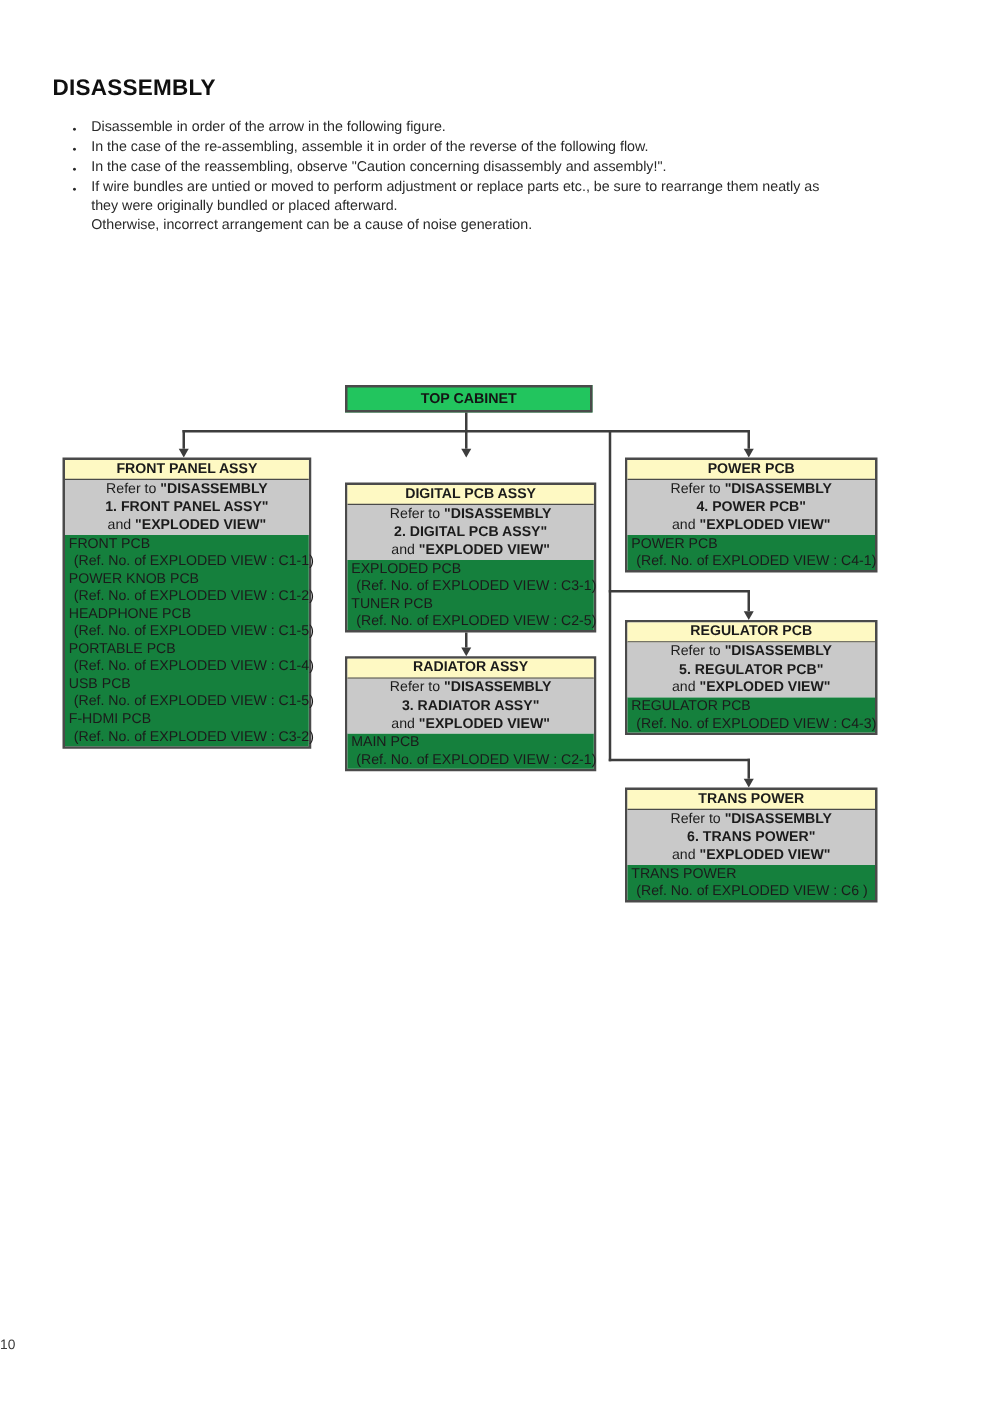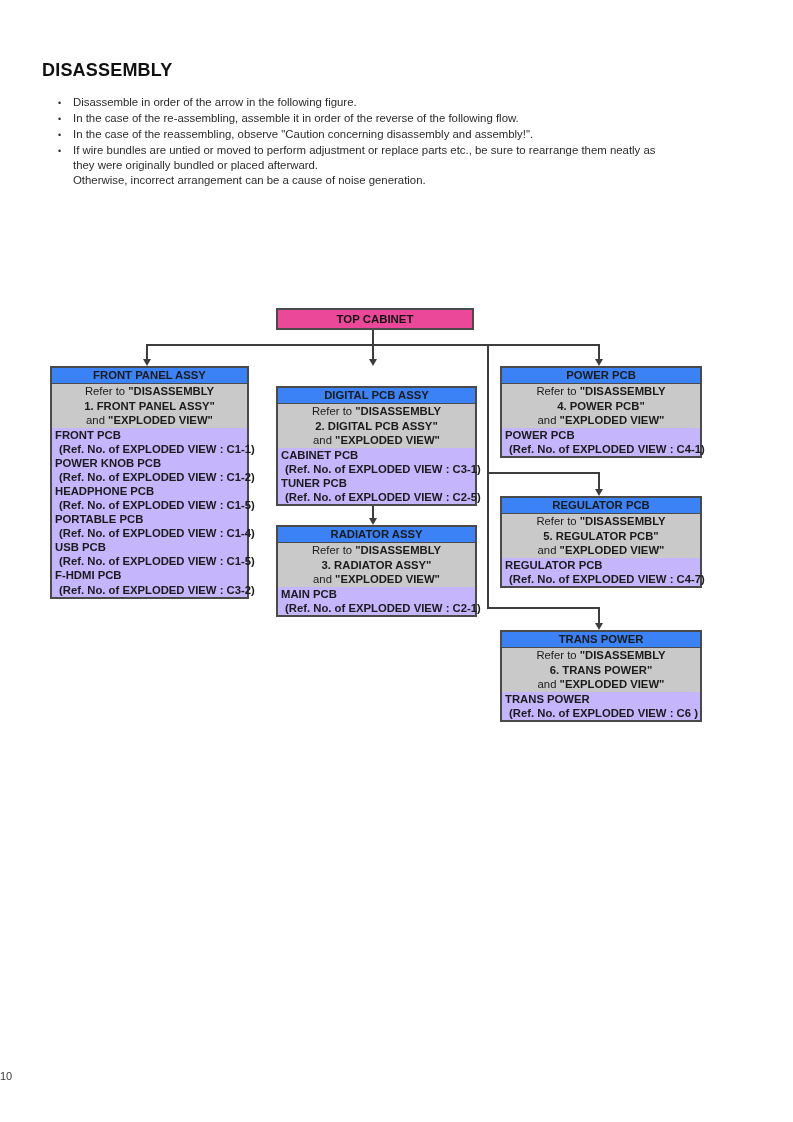--- a/index.html
+++ b/index.html
@@ -16,31 +16,31 @@
   .bdot { width:15px; line-height:15px; font-size:9px; padding-top:1px; color:#2a2a2a; }
   .btext { flex:1; line-height:15px; }
 
   
   .fbox {
     position:absolute; background:#ffffff; border:2px solid #4a4a4a;
     font-size:11.3px; color:#1b1b1b;
   }
   .btitle {
     font-weight:bold; text-align:center; line-height:15px; height:15px;
-    border-bottom:1.5px solid #4a4a4a; background:#3b82f6;
+    border-bottom:1.5px solid #4a4a4a; background:#fef9c3;
   }
   .gray { background:#c9c9c9; text-align:center; line-height:14.5px; }
   .gray .b, .b { font-weight:bold; }
-  .items { line-height:14.1px; background:#c4b5fd;font-weight:bold; }
+  .items { line-height:14.1px; background:#15803d; }
   .iname { padding-left:3px; white-space:nowrap; }
   .iref  { padding-left:7px; white-space:nowrap; }
 
   .rootbox {
     position:absolute; left:276px; top:308px; width:194px; height:18px;
-    border:2px solid #4a4a4a; background:#ec4899;
+    border:2px solid #4a4a4a; background:#22c55e;
     font-size:11.4px; font-weight:bold; text-align:center; line-height:18px; color:#141414;
   }
 
   
   .vline, .hline { position:absolute; background:#3d3d3d; }
   .vline { width:2px; }
   .hline { height:2px; }
   .arr {
     position:absolute; width:0; height:0;
     border-left:4.5px solid transparent; border-right:4.5px solid transparent;
@@ -138,21 +138,21 @@
   </div>
 
   <div class="fbox" style="left:276px; top:386px; width:197px;">
     <div class="btitle">DIGITAL PCB ASSY</div>
     <div class="gray">
       <div><span>Refer to </span><span class="b">"DISASSEMBLY</span></div>
       <div class="b">2. DIGITAL PCB ASSY"</div>
       <div><span>and </span><span class="b">"EXPLODED VIEW"</span></div>
     </div>
     <div class="items">
-      <div class="iname">CABINET PCB</div>
+      <div class="iname">EXPLODED PCB</div>
       <div class="iref">(Ref. No. of EXPLODED VIEW : C3-1)</div>
       <div class="iname">TUNER PCB</div>
       <div class="iref">(Ref. No. of EXPLODED VIEW : C2-5)</div>
     </div>
   </div>
 
   <div class="fbox" style="left:500px; top:366px; width:198px;">
     <div class="btitle">POWER PCB</div>
     <div class="gray">
       <div><span>Refer to </span><span class="b">"DISASSEMBLY</span></div>
@@ -180,21 +180,21 @@
 
   <div class="fbox" style="left:500px; top:496px; width:198px;">
     <div class="btitle">REGULATOR PCB</div>
     <div class="gray">
       <div><span>Refer to </span><span class="b">"DISASSEMBLY</span></div>
       <div class="b">5. REGULATOR PCB"</div>
       <div><span>and </span><span class="b">"EXPLODED VIEW"</span></div>
     </div>
     <div class="items">
       <div class="iname">REGULATOR PCB</div>
-      <div class="iref">(Ref. No. of EXPLODED VIEW : C4-7)</div>
+      <div class="iref">(Ref. No. of EXPLODED VIEW : C4-3)</div>
     </div>
   </div>
 
   <div class="fbox" style="left:500px; top:630px; width:198px;">
     <div class="btitle">TRANS POWER</div>
     <div class="gray">
       <div><span>Refer to </span><span class="b">"DISASSEMBLY</span></div>
       <div class="b">6. TRANS POWER"</div>
       <div><span>and </span><span class="b">"EXPLODED VIEW"</span></div>
     </div>

